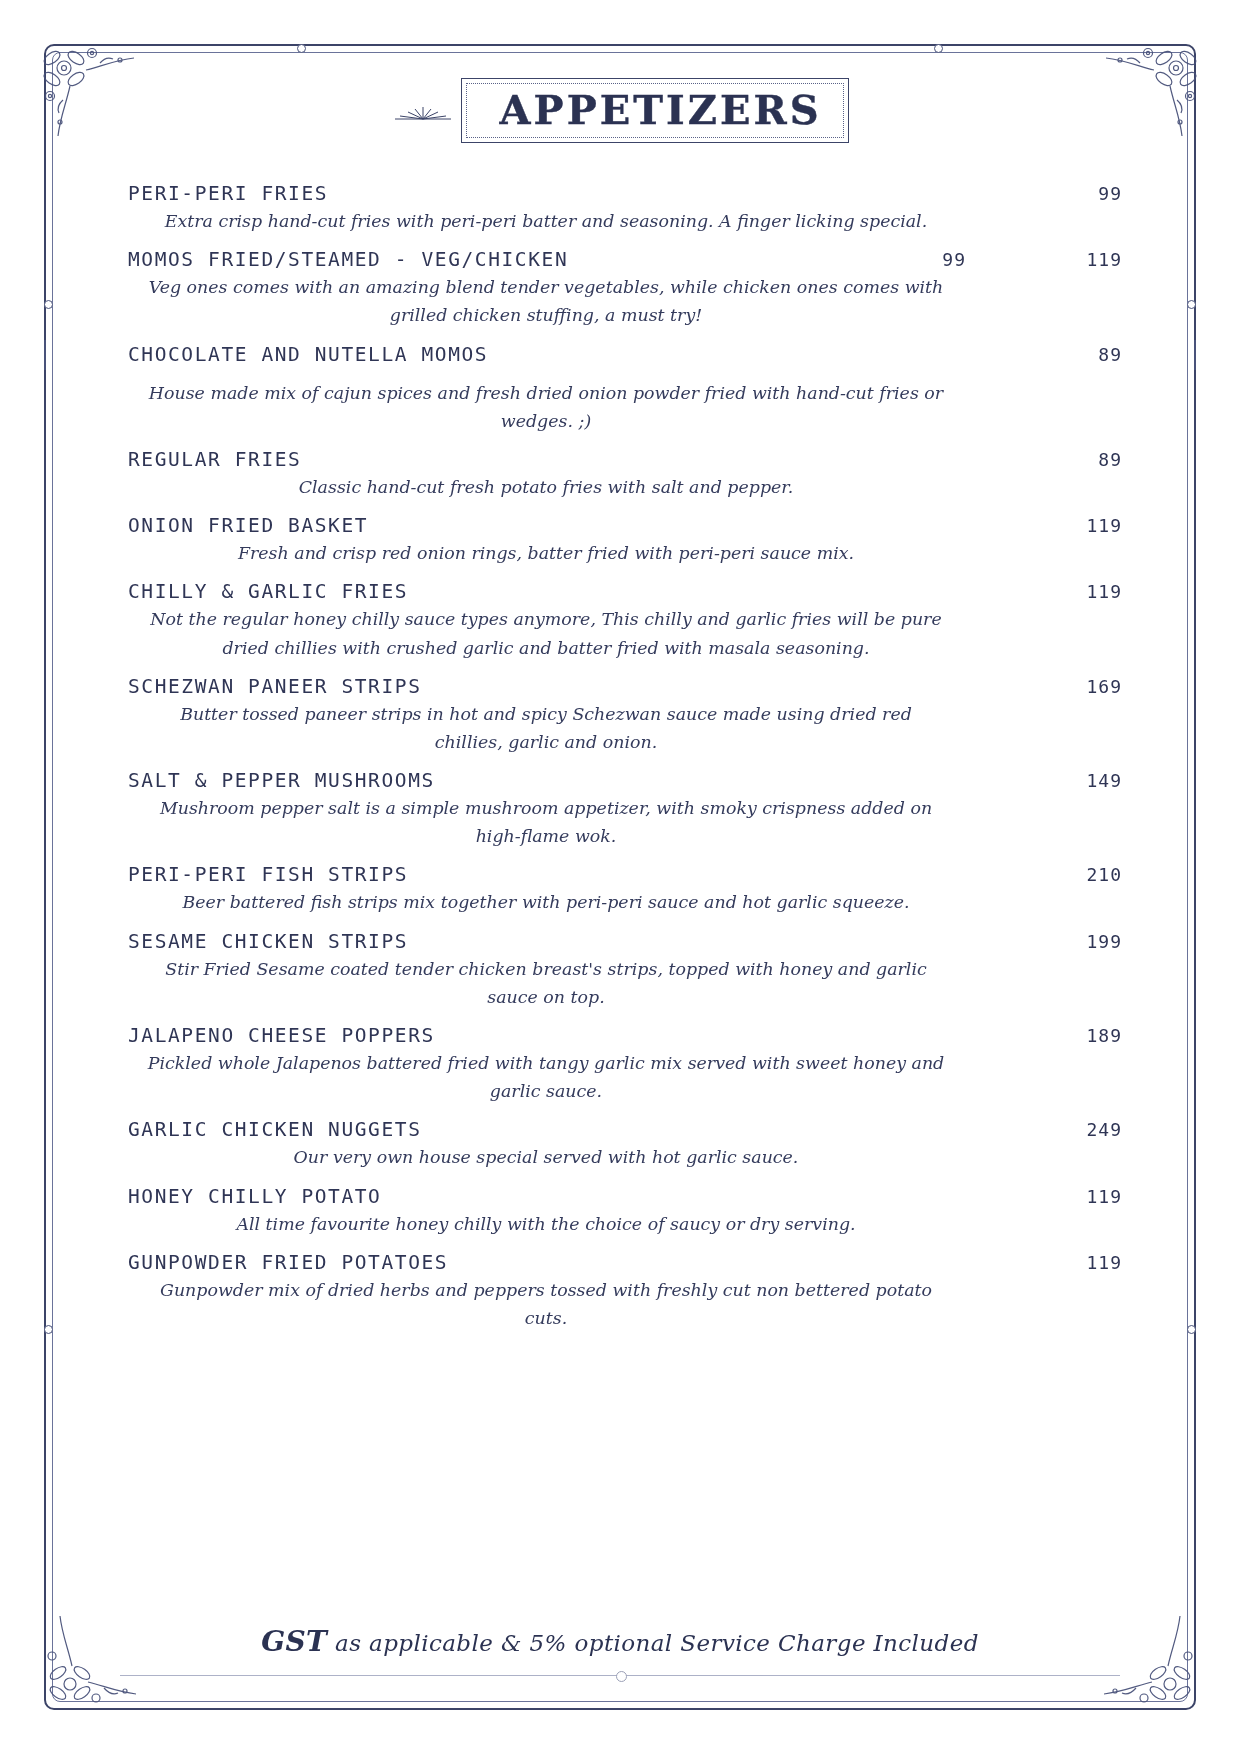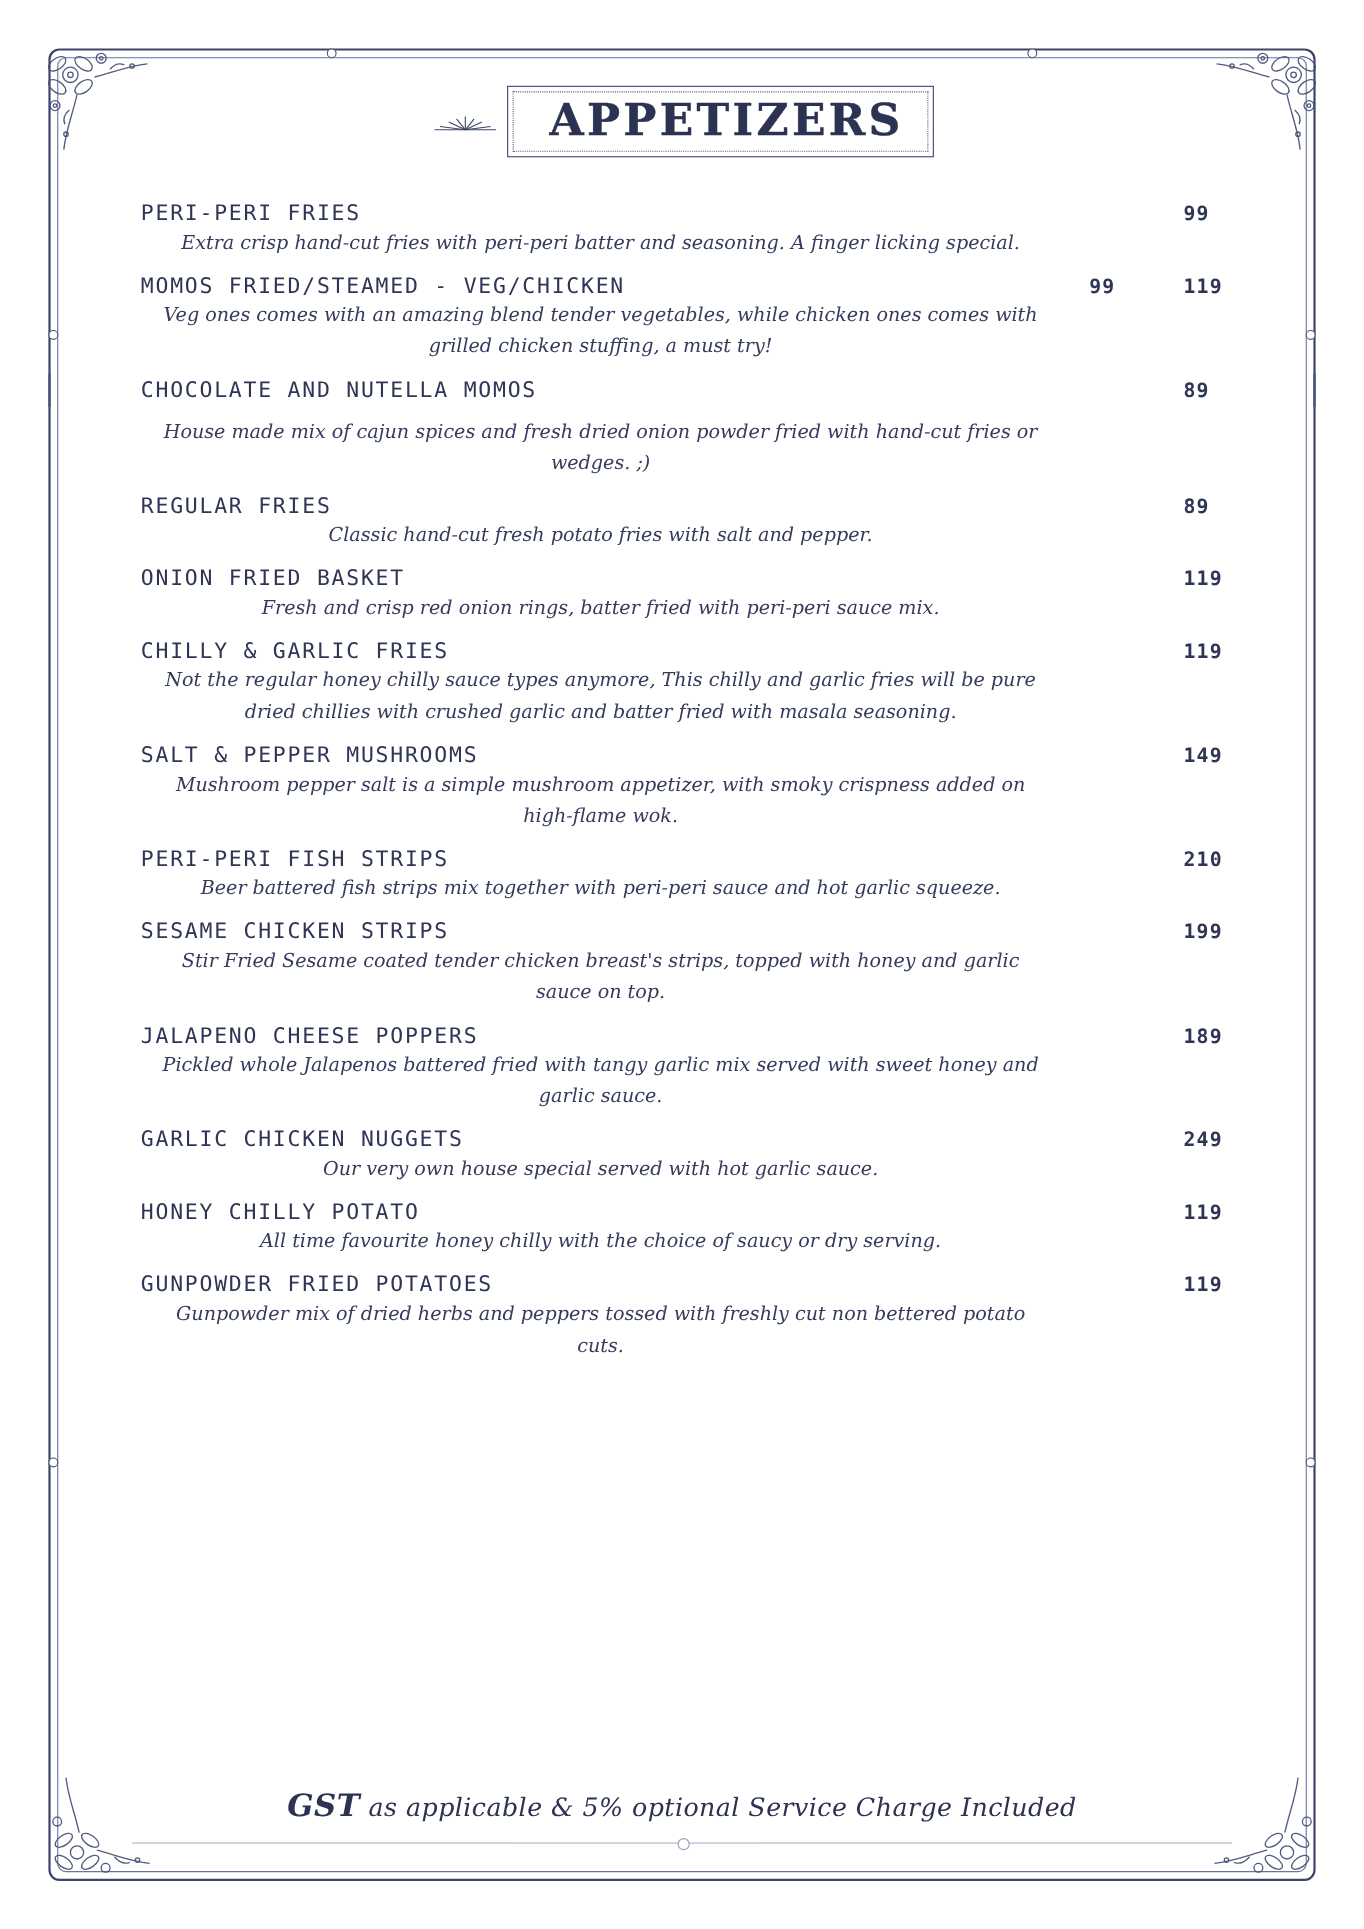--- a/index.html
+++ b/index.html
@@ -111,37 +111,37 @@
     right: 118px;
     top: 182px;
   }
   .item {
     margin-bottom: 13px;
   }
   .item-head {
     display: flex;
     align-items: baseline;
     width: 100%;
+    gap: 48px;
   }
   .item-name {
     font-family: "DejaVu Sans Mono", monospace;
     font-size: 19.5px;
     letter-spacing: 1.6px;
     color: #2f3555;
     white-space: nowrap;
   }
   .spacer { flex: 1 1 auto; }
   .price {
     font-family: "DejaVu Sans Mono", monospace;
     font-size: 18px;
     letter-spacing: 1px;
     color: #2f3555;
-    text-align: left;
+    text-align: right;
     flex: 0 0 auto;
-    font-weight: bold;
   }
   .price-alt {
     margin-right: 62px;
   }
   .price-main {
     min-width: 46px;
   }
   .item-desc {
     font-family: "DejaVu Serif", serif;
     font-style: italic;
@@ -354,20 +354,29 @@
     <div class="item">
       <div class="item-head">
         <span class="item-name">CHILLY &amp; GARLIC FRIES</span>
         <span class="spacer"></span>
         <span class="price price-alt"></span>
         <span class="price price-main">119</span>
       </div>
       <div class="item-desc">Not the regular honey chilly sauce types anymore, This chilly and garlic fries will be pure dried chillies with crushed garlic and batter fried with masala seasoning.</div>
     </div>
 
+    <div class="item">
+      <div class="item-head">
+        <span class="item-name">SCHEZWAN PANEER STRIPS</span>
+        <span class="spacer"></span>
+        <span class="price price-alt"></span>
+        <span class="price price-main">169</span>
+      </div>
+      <div class="item-desc">Butter tossed paneer strips in hot and spicy Schezwan sauce made using dried red chillies, garlic and onion.</div>
+    </div>
 
     <div class="item">
       <div class="item-head">
         <span class="item-name">SALT &amp; PEPPER MUSHROOMS</span>
         <span class="spacer"></span>
         <span class="price price-alt"></span>
         <span class="price price-main">149</span>
       </div>
       <div class="item-desc">Mushroom pepper salt is a simple mushroom appetizer, with smoky crispness added on high-flame wok.</div>
     </div>

